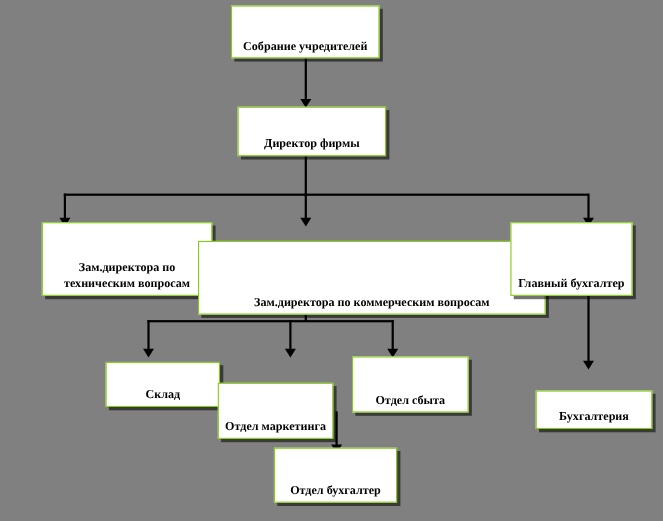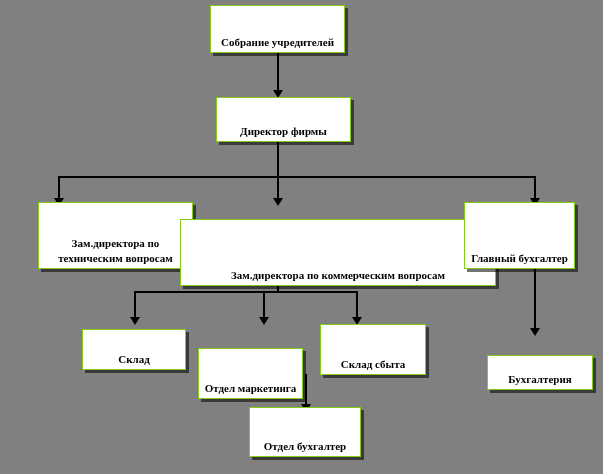--- a/index.html
+++ b/index.html
@@ -98,30 +98,30 @@
   </div>
 
   <div class="node" style="left:180px; top:202px; width:316px; height:67px;margin-top:17px;">
     <span>Зам.директора по коммерческим вопросам</span>
   </div>
 
   <div class="node" style="left:464px; top:202px; width:111px; height:67px;">
     <span>Главный бухгалтер</span>
   </div>
 
-  <div class="node" style="left:82px; top:329px; width:104px; height:41px;">
+  <div class="node" style="left:96px; top:329px; width:104px; height:41px;">
     <span>Склад</span>
   </div>
 
   <div class="node" style="left:198px; top:324px; width:105px; height:51px;margin-top:24px;">
     <span>Отдел маркетинга</span>
   </div>
 
   <div class="node" style="left:320px; top:324px; width:106px; height:51px;">
-    <span>Склад сбыта</span>
+    <span>Отдел сбыта</span>
   </div>
 
   <div class="node" style="left:487px; top:337px; width:106px; height:35px;margin-top:18px;">
     <span>Бухгалтерия</span>
   </div>
 
   <div class="node" style="left:249px; top:407px; width:112px; height:50px;">
     <span>Отдел бухгалтер</span>
   </div>
 

